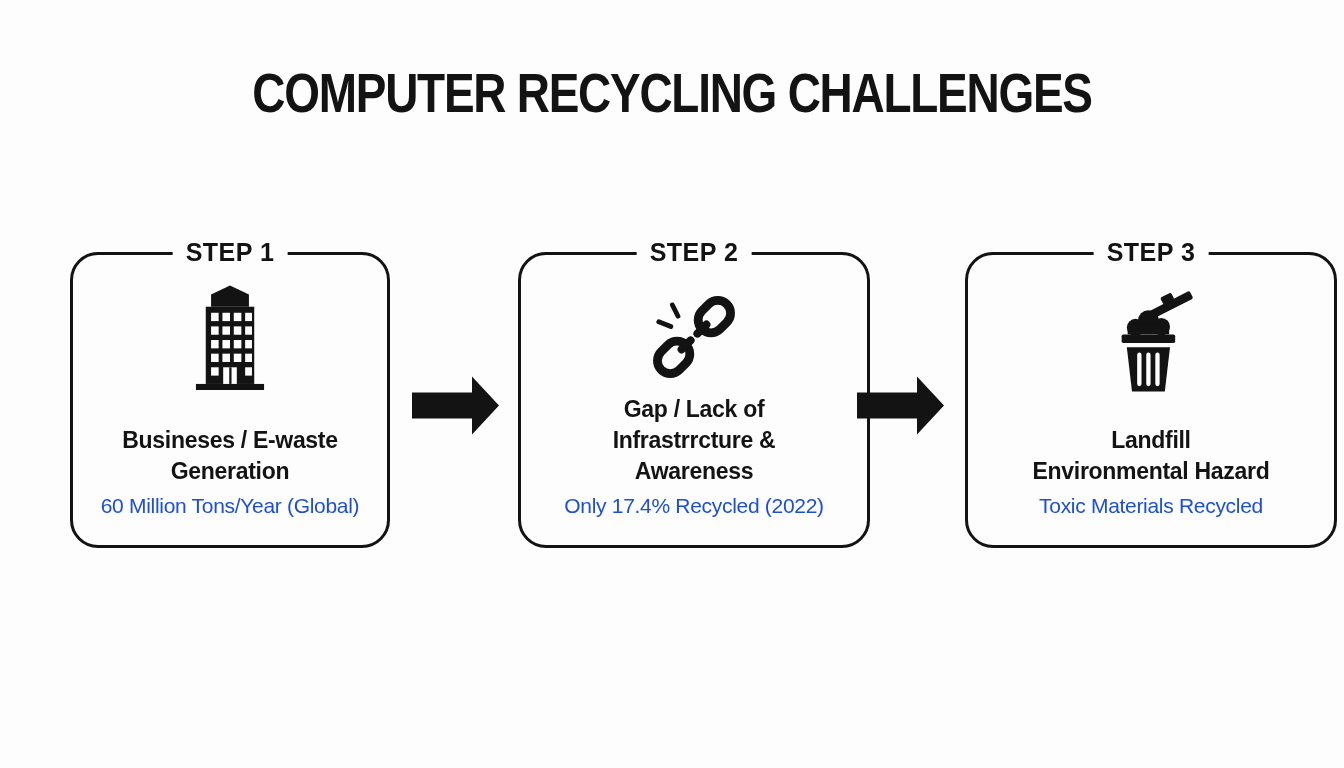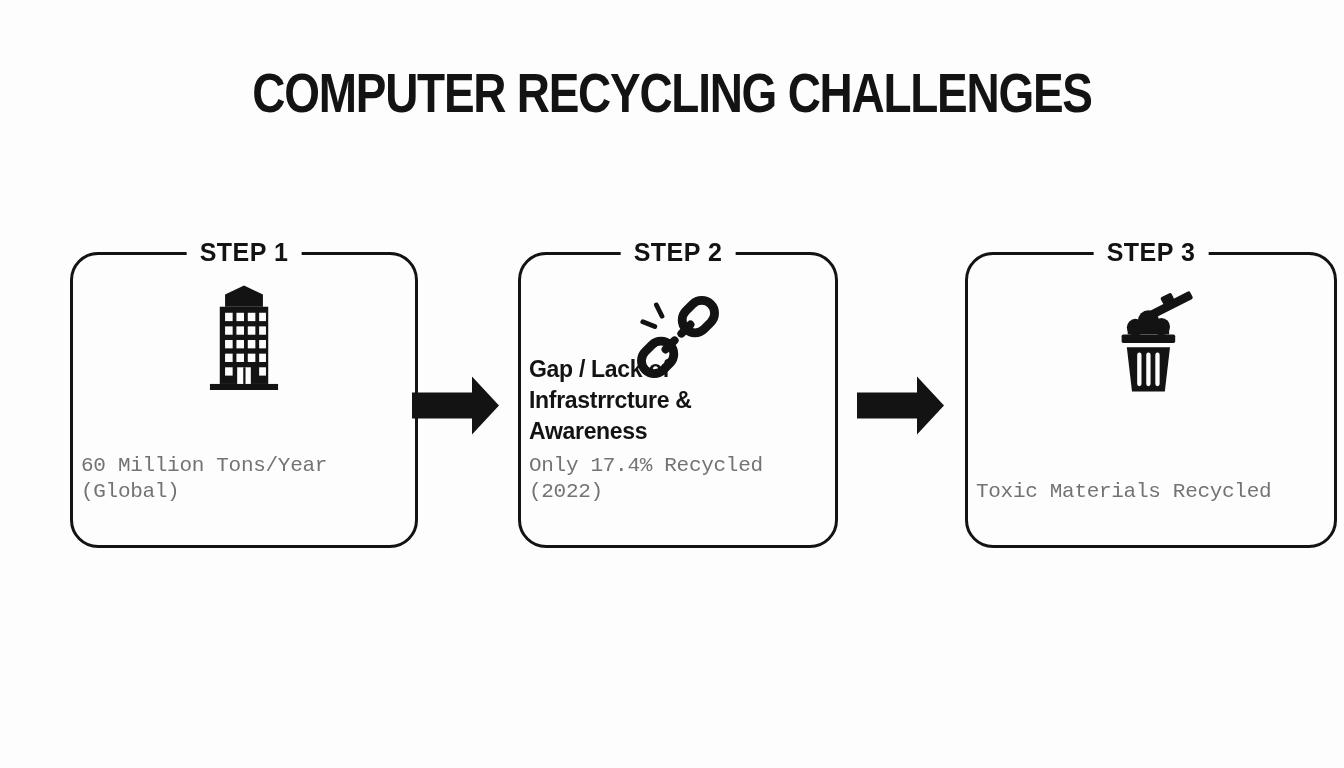--- a/index.html
+++ b/index.html
@@ -34,22 +34,22 @@
 
   .step-box {
     position: absolute;
     top: 252px;
     height: 296px;
     background: #fdfdfd;
     border: 3px solid #131313;
     border-radius: 28px;
     box-sizing: border-box;
   }
-  .step-box.s1 { left: 70px;  width: 348px; }
-  .step-box.s2 { left: 518px; width: 320px; }
+  .step-box.s1 { left: 70px;  width: 320px; }
+  .step-box.s2 { left: 518px; width: 352px; }
   .step-box.s3 { left: 965px; width: 372px; }
 
   .step-label {
     position: absolute;
     top: -17px;
     left: 50%;
     transform: translateX(-50%);
     background: #fdfdfd;
     padding: 0 13px;
     font-size: 25px;
@@ -68,38 +68,38 @@
     height: 112px;
     display: flex;
     align-items: center;
     justify-content: center;
   }
 
   .box-text {
     position: absolute;
     left: 8px;
     right: 8px;
-    bottom: 40px;
+    bottom: 26px;
+    text-align: center;
     margin-top: 24px;
   }
   .box-heading {
     font-size: 23px;
     font-weight: bold;
     line-height: 31px;
     letter-spacing: -0.3px;
     white-space: pre-line;
     margin-bottom: 6px;
     color: #131313;
   }
   .box-detail {
     font-size: 21px;
     line-height: 26px;
     letter-spacing: -0.3px;
-    color: #737373;
-    font-family: Liberation Mono, monospace;
+    color: #1d4ed8;
   }
 
   .arrow {
     position: absolute;
     top: 376px;
     width: 88px;
     height: 59px;
   }
   .arrow.a1 { left: 412px; }
   .arrow.a2 { left: 857px; }
@@ -137,20 +137,22 @@
           <rect x="50" y="92" width="10" height="11"></rect>
           <rect x="65" y="92" width="9" height="11"></rect>
         <rect x="20" y="110" width="10" height="11"></rect>
           <rect x="65" y="110" width="9" height="11"></rect>
         <rect x="36" y="110" width="18" height="22"></rect>
       </g>
       <rect class="ink" x="44" y="110" width="3" height="22"></rect>
     </svg>
   </div>
   <div class="box-text">
+    <div class="box-heading">Busineses / E-waste
+Generation</div>
     <div class="box-detail">60 Million Tons/Year (Global)</div>
   </div>
 </div>
 
 <svg class="arrow a1" viewBox="0 0 88 59" aria-hidden="true">
   <polygon class="ink" points="0,16.5 60,16.5 60,0.5 87,29.5 60,58.5 60,42.5 0,42.5"></polygon>
 </svg>
 
 <div class="step-box s2">
   <div class="step-label">STEP 2</div>
@@ -197,15 +199,17 @@
         <polygon points="22,78 72,78 66,129 28,129"></polygon>
       </g>
       <g class="paper">
         <rect x="34" y="84" width="5" height="39" rx="2.5"></rect>
         <rect x="44.5" y="84" width="5" height="39" rx="2.5"></rect>
         <rect x="55" y="84" width="5" height="39" rx="2.5"></rect>
       </g>
     </svg>
   </div>
   <div class="box-text">
+    <div class="box-heading">Landfill
+Environmental Hazard</div>
     <div class="box-detail">Toxic Materials Recycled</div>
   </div>
 </div>
 
 </body></html>

